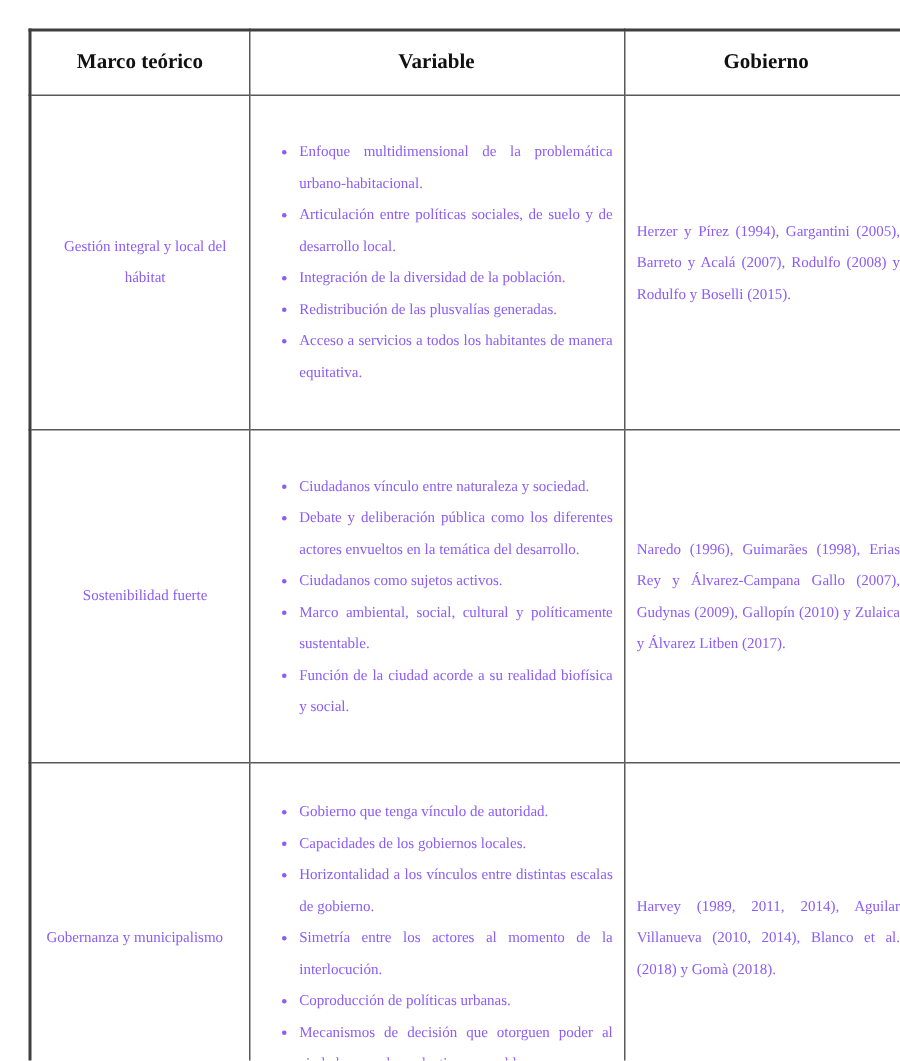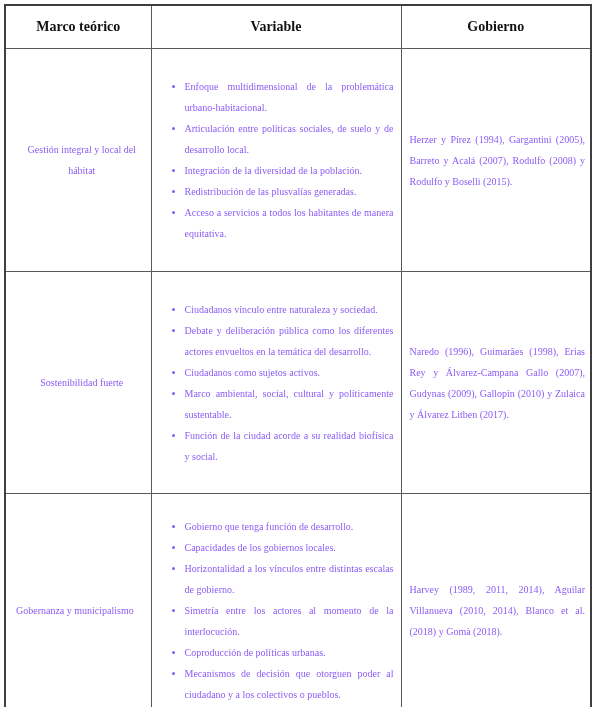--- a/index.html
+++ b/index.html
@@ -9,21 +9,21 @@
     width: 600px;
     height: 707px;
     font-family: "Liberation Serif", "DejaVu Serif", serif;
     color: #111111;
   }
   .page {
     width: 600px;
     height: 707px;
     background: #ffffff;
     box-sizing: border-box;
-    padding: 4px;
+    padding: 19px;
   }
   table.matrix {
     border-collapse: collapse;
     table-layout: fixed;
     width: 586px;
     background: #ffffff;
   }
   table.matrix, th, td {
     border: 1px solid var(--border_inner, #595959);
   }
@@ -126,21 +126,21 @@
             </ul>
         </td>
         <td class="cell-autores">
           <div class="autores-text-block"><span>Naredo (1996), Guimarães (1998), Erias Rey y Álvarez-Campana Gallo (2007), Gudynas (2009), Gallopín (2010) y Zulaica y Álvarez Litben (2017).</span></div>
         </td>
       </tr>
       <tr class="row-3">
         <td class="cell-marco marco-justified">Gobernanza y municipalismo</td>
         <td class="cell-variables">
           <ul>
-              <li>Gobierno que tenga función de desarrollo.</li>
+              <li>Gobierno que tenga vínculo de autoridad.</li>
               <li>Capacidades de los gobiernos locales.</li>
               <li>Horizontalidad a los vínculos entre distintas escalas de gobierno.</li>
               <li>Simetría entre los actores al momento de la interlocución.</li>
               <li>Coproducción de políticas urbanas.</li>
               <li>Mecanismos de decisión que otorguen poder al ciudadano y a los colectivos o pueblos.</li>
             </ul>
         </td>
         <td class="cell-autores">
           <div class="autores-text-block"><span>Harvey (1989, 2011, 2014), Aguilar Villanueva (2010, 2014), Blanco </span><span style="">et al</span><span>. (2018) y Gomà (2018).</span></div>
         </td>

